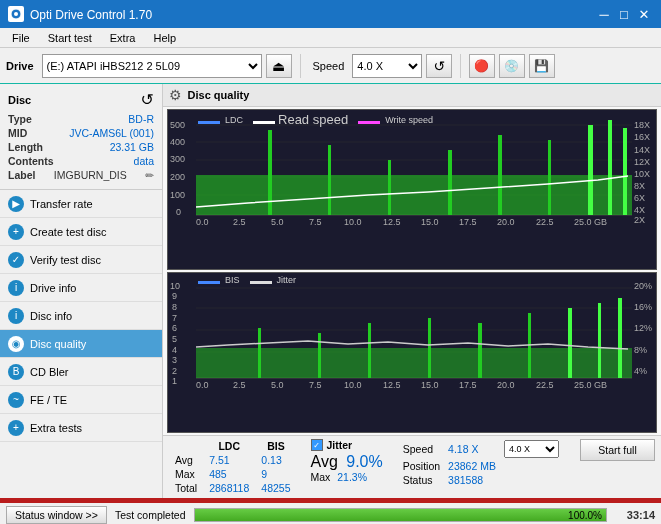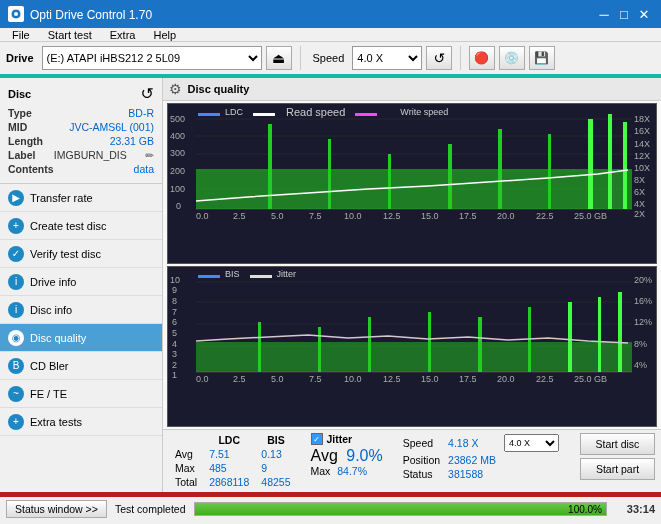--- a/index.html
+++ b/index.html
@@ -6,25 +6,25 @@
     body { font-family: 'Segoe UI', Tahoma, sans-serif; font-size: 11px; background: #f0f0f0; width: 661px; height: 524px; overflow: hidden; }
     
     
     .titlebar { background: #1a73c4; display: flex; align-items: center; justify-content: space-between; height: 28px; padding: 0 8px; color: white; }
     .titlebar-left { display: flex; align-items: flex-end; gap: 6px; font-size: 12px; }
     .titlebar-logo { width: 16px; height: 16px; background: #fff; border-radius: 2px; display: flex; align-items: center; justify-content: center; }
     .titlebar-controls { display: flex; gap: 2px; }
     .title-btn { width: 18px; height: 18px; border: none; background: transparent; color: white; cursor: pointer; font-size: 13px; display: flex; align-items: center; justify-content: center; }
 
     
-    .menubar { background: #f0f0f0; display: flex; align-items: center; height: 14px; padding: 0 4px; border-bottom: 1px solid #ccc; gap: 2px; }
+    .menubar { background: #f0f0f0; display: flex; align-items: center; height: 20px; padding: 0 4px; border-bottom: 1px solid #ccc; gap: 2px; }
     .menu-item { padding: 2px 8px; cursor: pointer; font-size: 11px; }
 
     
-    .toolbar { background: #f0f0f0; display: flex; align-items: center; height: 36px; padding: 0 6px; border-bottom: 4px solid #14b8a6; gap: 4px; }
+    .toolbar { background: #f0f0f0; display: flex; align-items: center; height: 36px; padding: 0 6px; border-bottom: 1px solid #14b8a6; gap: 4px; }
     .toolbar-label { font-size: 11px; font-weight: bold; margin-right: 4px; }
     .drive-select { width: 220px; height: 24px; font-size: 11px; border: 1px solid #999; background: white; }
     .toolbar-icon-btn { width: 26px; height: 24px; border: 1px solid #aaa; background: linear-gradient(to bottom, #fff, #e0e0e0); cursor: pointer; display: flex; align-items: center; justify-content: center; font-size: 14px; }
     .speed-label { font-size: 11px; margin: 0 4px; }
     .speed-select { width: 70px; height: 24px; font-size: 11px; border: 1px solid #999; background: white; }
     .toolbar-sep { width: 1px; height: 24px; background: #ccc; margin: 0 4px; }
 
     
     .main { display: flex; height: calc(524px - 28px - 22px - 36px - 24px); }
 
@@ -137,27 +137,27 @@
       </div>
       <div class="disc-row">
         <span class="disc-row-label">MID</span>
         <span class="disc-row-value">JVC-AMS6L (001)</span>
       </div>
       <div class="disc-row">
         <span class="disc-row-label">Length</span>
         <span class="disc-row-value">23.31 GB</span>
       </div>
       <div class="disc-row">
+        <span class="disc-row-label">Contents</span>
+        <span class="disc-row-value">data</span>
+      </div>
+      <div class="disc-row">
         <span class="disc-row-label">Label</span>
         <span class="disc-row-value normal">IMGBURN_DIS</span>
         <span style="cursor:pointer;color:#555;">✏</span>
-      </div>
-      <div class="disc-row">
-        <span class="disc-row-label">Contents</span>
-        <span class="disc-row-value">data</span>
       </div>
     </div>
 
     <div class="nav-item">
       <div class="nav-icon blue">▶</div>
       <span>Transfer rate</span>
     </div>
     <div class="nav-item">
       <div class="nav-icon blue">+</div>
       <span>Create test disc</span>
@@ -203,25 +203,25 @@
 
       <div style="flex:1; position:relative; background:#1a1a2e; border:1px solid #555; overflow:hidden;">
 
         <div style="position:absolute;top:2px;left:30px;display:flex;gap:10px;z-index:10;">
           <div class="legend-item">
             <div style="width:22px;height:3px;background:#4488ff;margin-top:5px;"></div>
             <span style="font-size:9px;color:#ccc;margin-left:2px;">LDC</span>
           </div>
           <div class="legend-item">
             <div style="width:22px;height:3px;background:#fff;margin-top:5px;"></div>
-            <span style="font-size:11px;color:#ccc;margin-left:8px;">Read speed</span>
+            <span style="font-size:13px;color:#ccc;margin-left:0;">Read speed</span>
           </div>
           <div class="legend-item">
             <div style="width:22px;height:3px;background:#ff44ff;margin-top:5px;"></div>
-            <span style="font-size:9px;color:#ccc;margin-left:20px;">Write speed</span>
+            <span style="font-size:9px;color:#ccc;margin-left:2px;">Write speed</span>
           </div>
         </div>
 
         <svg width="100%" height="100%" style="position:absolute;top:0;left:0;">
 
           <text x="2" y="18" fill="#aaa" font-size="9">500</text>
           <text x="2" y="35" fill="#aaa" font-size="9">400</text>
           <text x="2" y="52" fill="#aaa" font-size="9">300</text>
           <text x="2" y="70" fill="#aaa" font-size="9">200</text>
           <text x="2" y="88" fill="#aaa" font-size="9">100</text>
@@ -372,21 +372,21 @@
         <div style="display:flex;align-items:center;gap:4px;margin-bottom:2px;">
           <div class="checkbox">✓</div>
           <span style="font-size:10.5px;font-weight:bold;">Jitter</span>
         </div>
         <div style="font-size:16px;">
           <span>Avg</span>
           <span class="blue-val" style="margin-left:4px;">9.0%</span>
         </div>
         <div style="font-size:10.5px;">
           <span>Max</span>
-          <span class="blue-val" style="margin-left:4px;">84.7%</span>
+          <span class="blue-val" style="margin-left:4px;">21.3%</span>
         </div>
       </div>
 
       <div class="speed-info" style="margin-left:8px;">
         <table>
           <tbody>
               <tr>
             <td>Speed</td>
             <td class="blue-val">4.18 X</td>
             <td>
@@ -401,22 +401,21 @@
           </tr>
           <tr>
             <td>Status</td>
             <td class="blue-val">381588</td>
           </tr>
         </tbody>
           </table>
       </div>
 
       <div class="action-btns">
-        <button class="action-btn">Start disc</button>
-        <button class="action-btn">Start part</button>
+        <button class="action-btn">Start full</button>
       </div>
     </div>
   </div>
 </div>
 
 <div class="statusbar">
   <button class="status-window-btn">Status window &gt;&gt;</button>
   <span style="font-size:10.5px;">Test completed</span>
   <div class="progress-container">
     <div class="progress-bar" style="width:100%;"></div>

